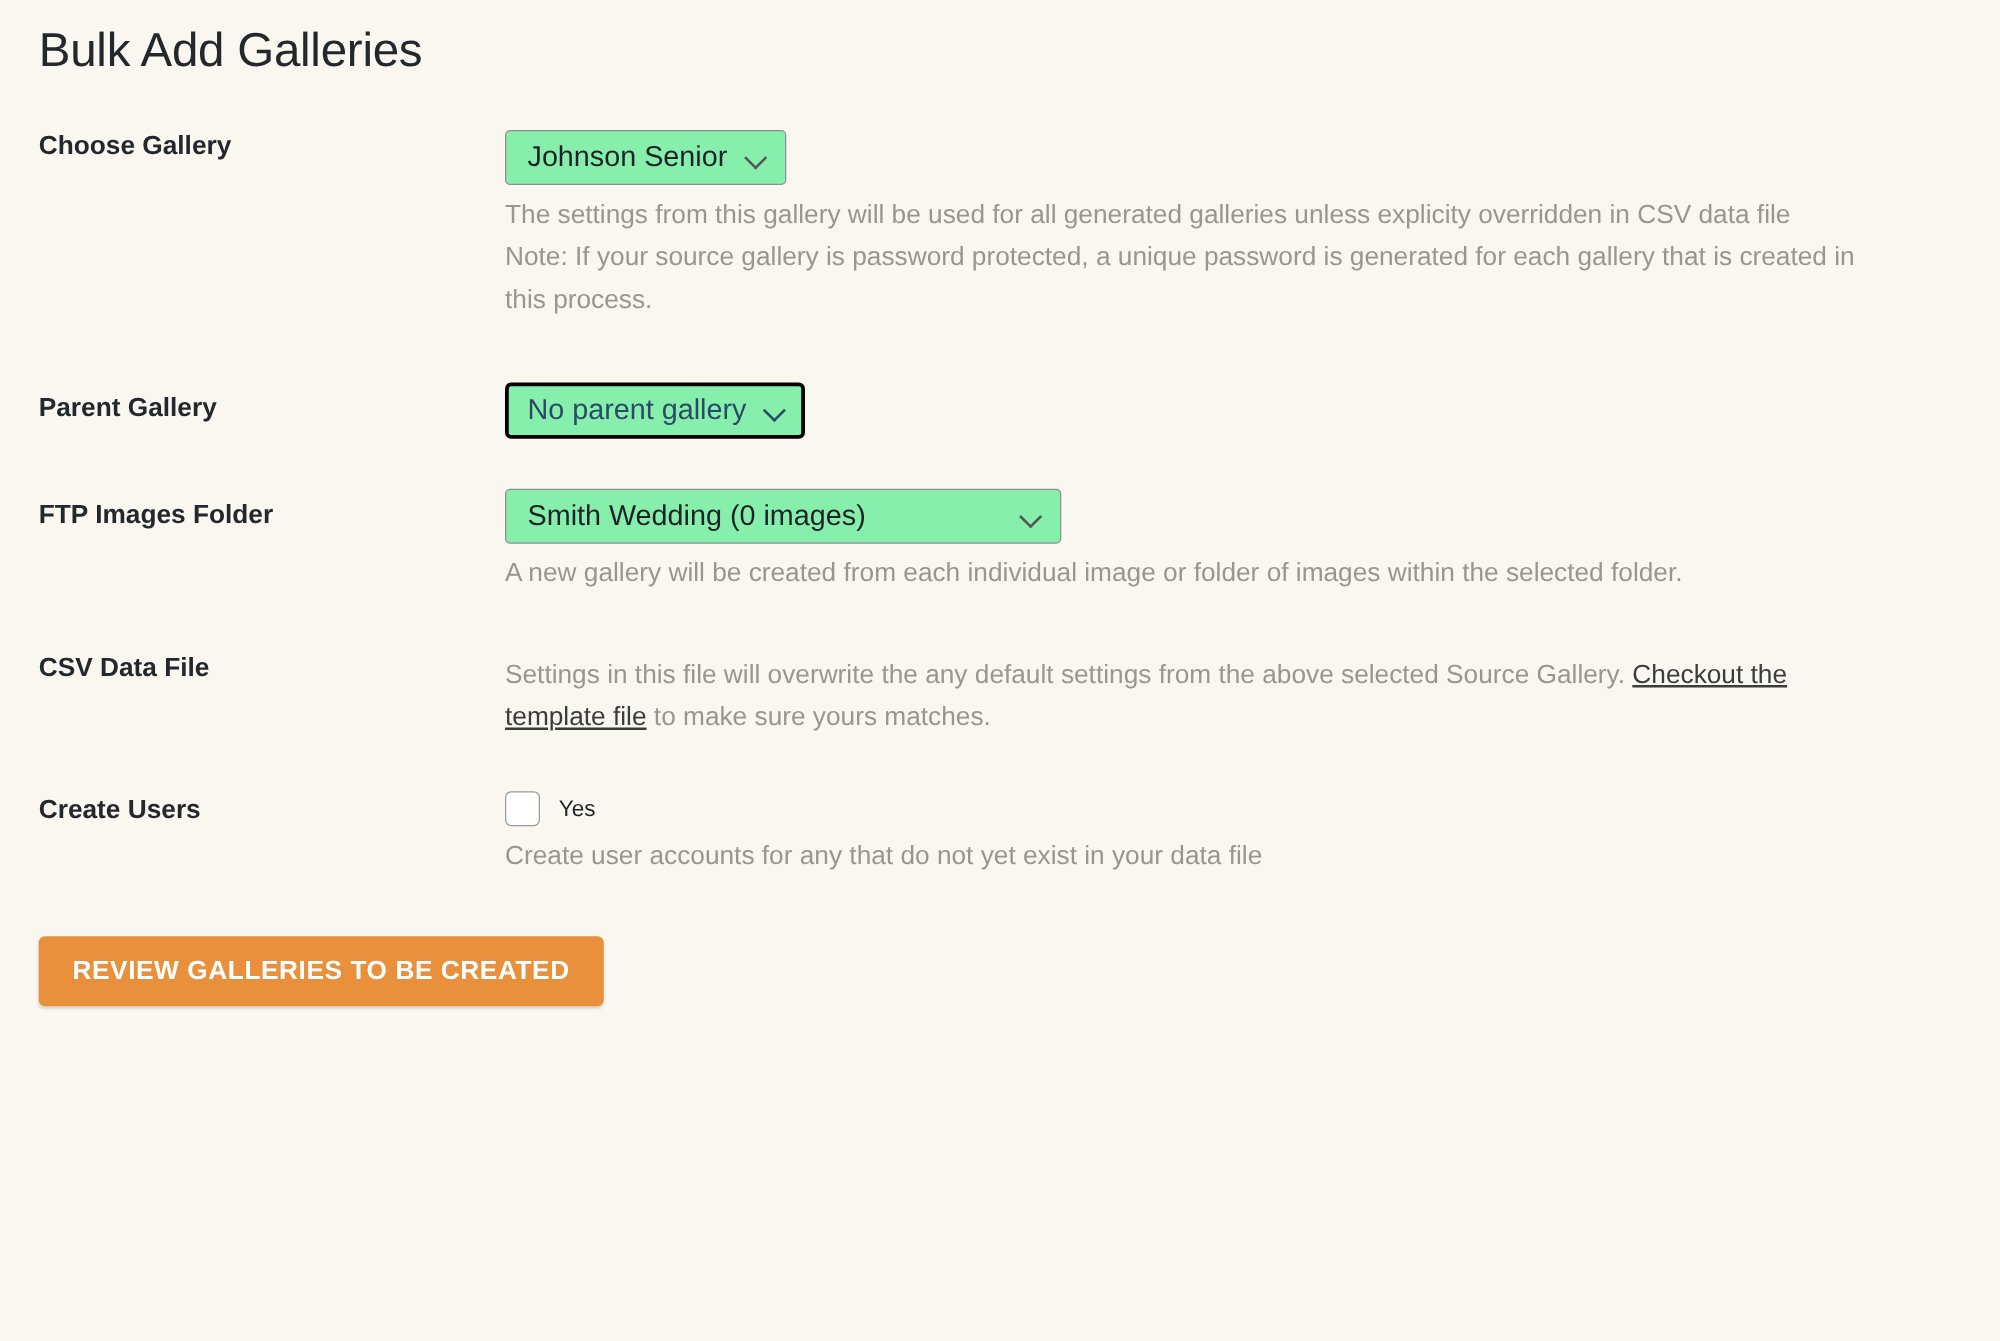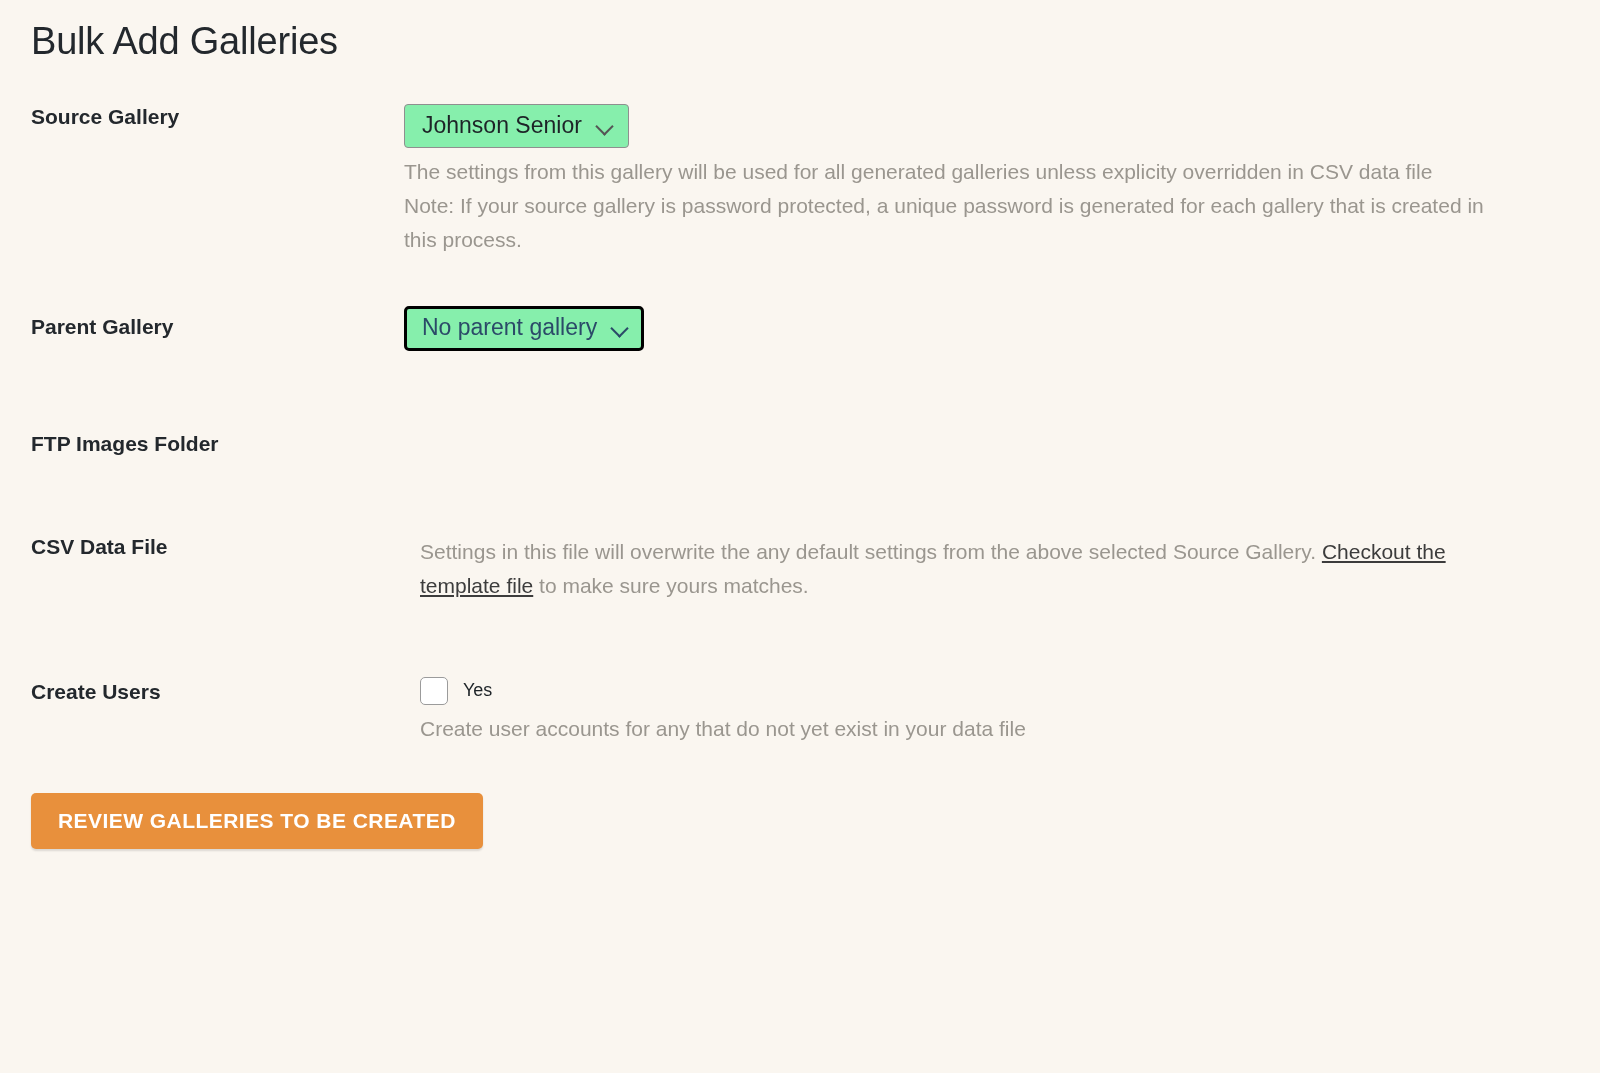--- a/index.html
+++ b/index.html
@@ -180,33 +180,33 @@
     text-transform: uppercase;
     padding: 17px 27px 18px;
     margin-left: 31px;
     cursor: pointer;
     box-shadow: 0 2px 2px rgba(0,0,0,0.12);
     font-family: "Liberation Sans", sans-serif;
     line-height: 1;
   }
 
   .row-gap-sm { margin-top: 49px; }
-  .row-gap-md { margin-top: 72px; gap: 16px; }
+  .row-gap-md { margin-top: 40px; }
 </style>
 </head>
 <body>
 
 <div class="page">
 
   <h1 class="page-title">Bulk Add Galleries</h1>
 
   <div class="form">
 
     <div class="row">
-      <div class="row-label">Source Gallery</div>
+      <div class="row-label">Choose Gallery</div>
       <div class="row-field">
         <div class="select">
           <span>Johnson Senior</span>
           <span class="caret"></span>
         </div>
         <div class="help">The settings from this gallery will be used for all generated galleries unless explicity overridden in CSV data file</div>
         <div class="help" style="margin-top:0;">Note: If your source gallery is password protected, a unique password is generated for each gallery that is created in this process.</div>
       </div>
     </div>
 
@@ -215,20 +215,27 @@
       <div class="row-field">
         <div class="select focused">
           <span>No parent gallery</span>
           <span class="caret"></span>
         </div>
       </div>
     </div>
 
     <div class="row row-gap-md">
       <div class="row-label" style="padding-top:8px;">FTP Images Folder</div>
+      <div class="row-field">
+        <div class="select" style="min-width:445px;">
+          <span>Smith Wedding (0 images)</span>
+          <span class="caret"></span>
+        </div>
+        <div class="help">A new gallery will be created from each individual image or folder of images within the selected folder.</div>
+      </div>
     </div>
 
     <div class="row row-gap-md">
       <div class="row-label" style="padding-top:6px;">CSV Data File</div>
       <div class="row-field">
         <div class="help"><span>Settings in this file will overwrite the any default settings from the above selected Source Gallery. </span><span class="link">Checkout the template file</span><span> to make sure yours matches.</span></div>
       </div>
     </div>
 
     <div class="row row-gap-md">

